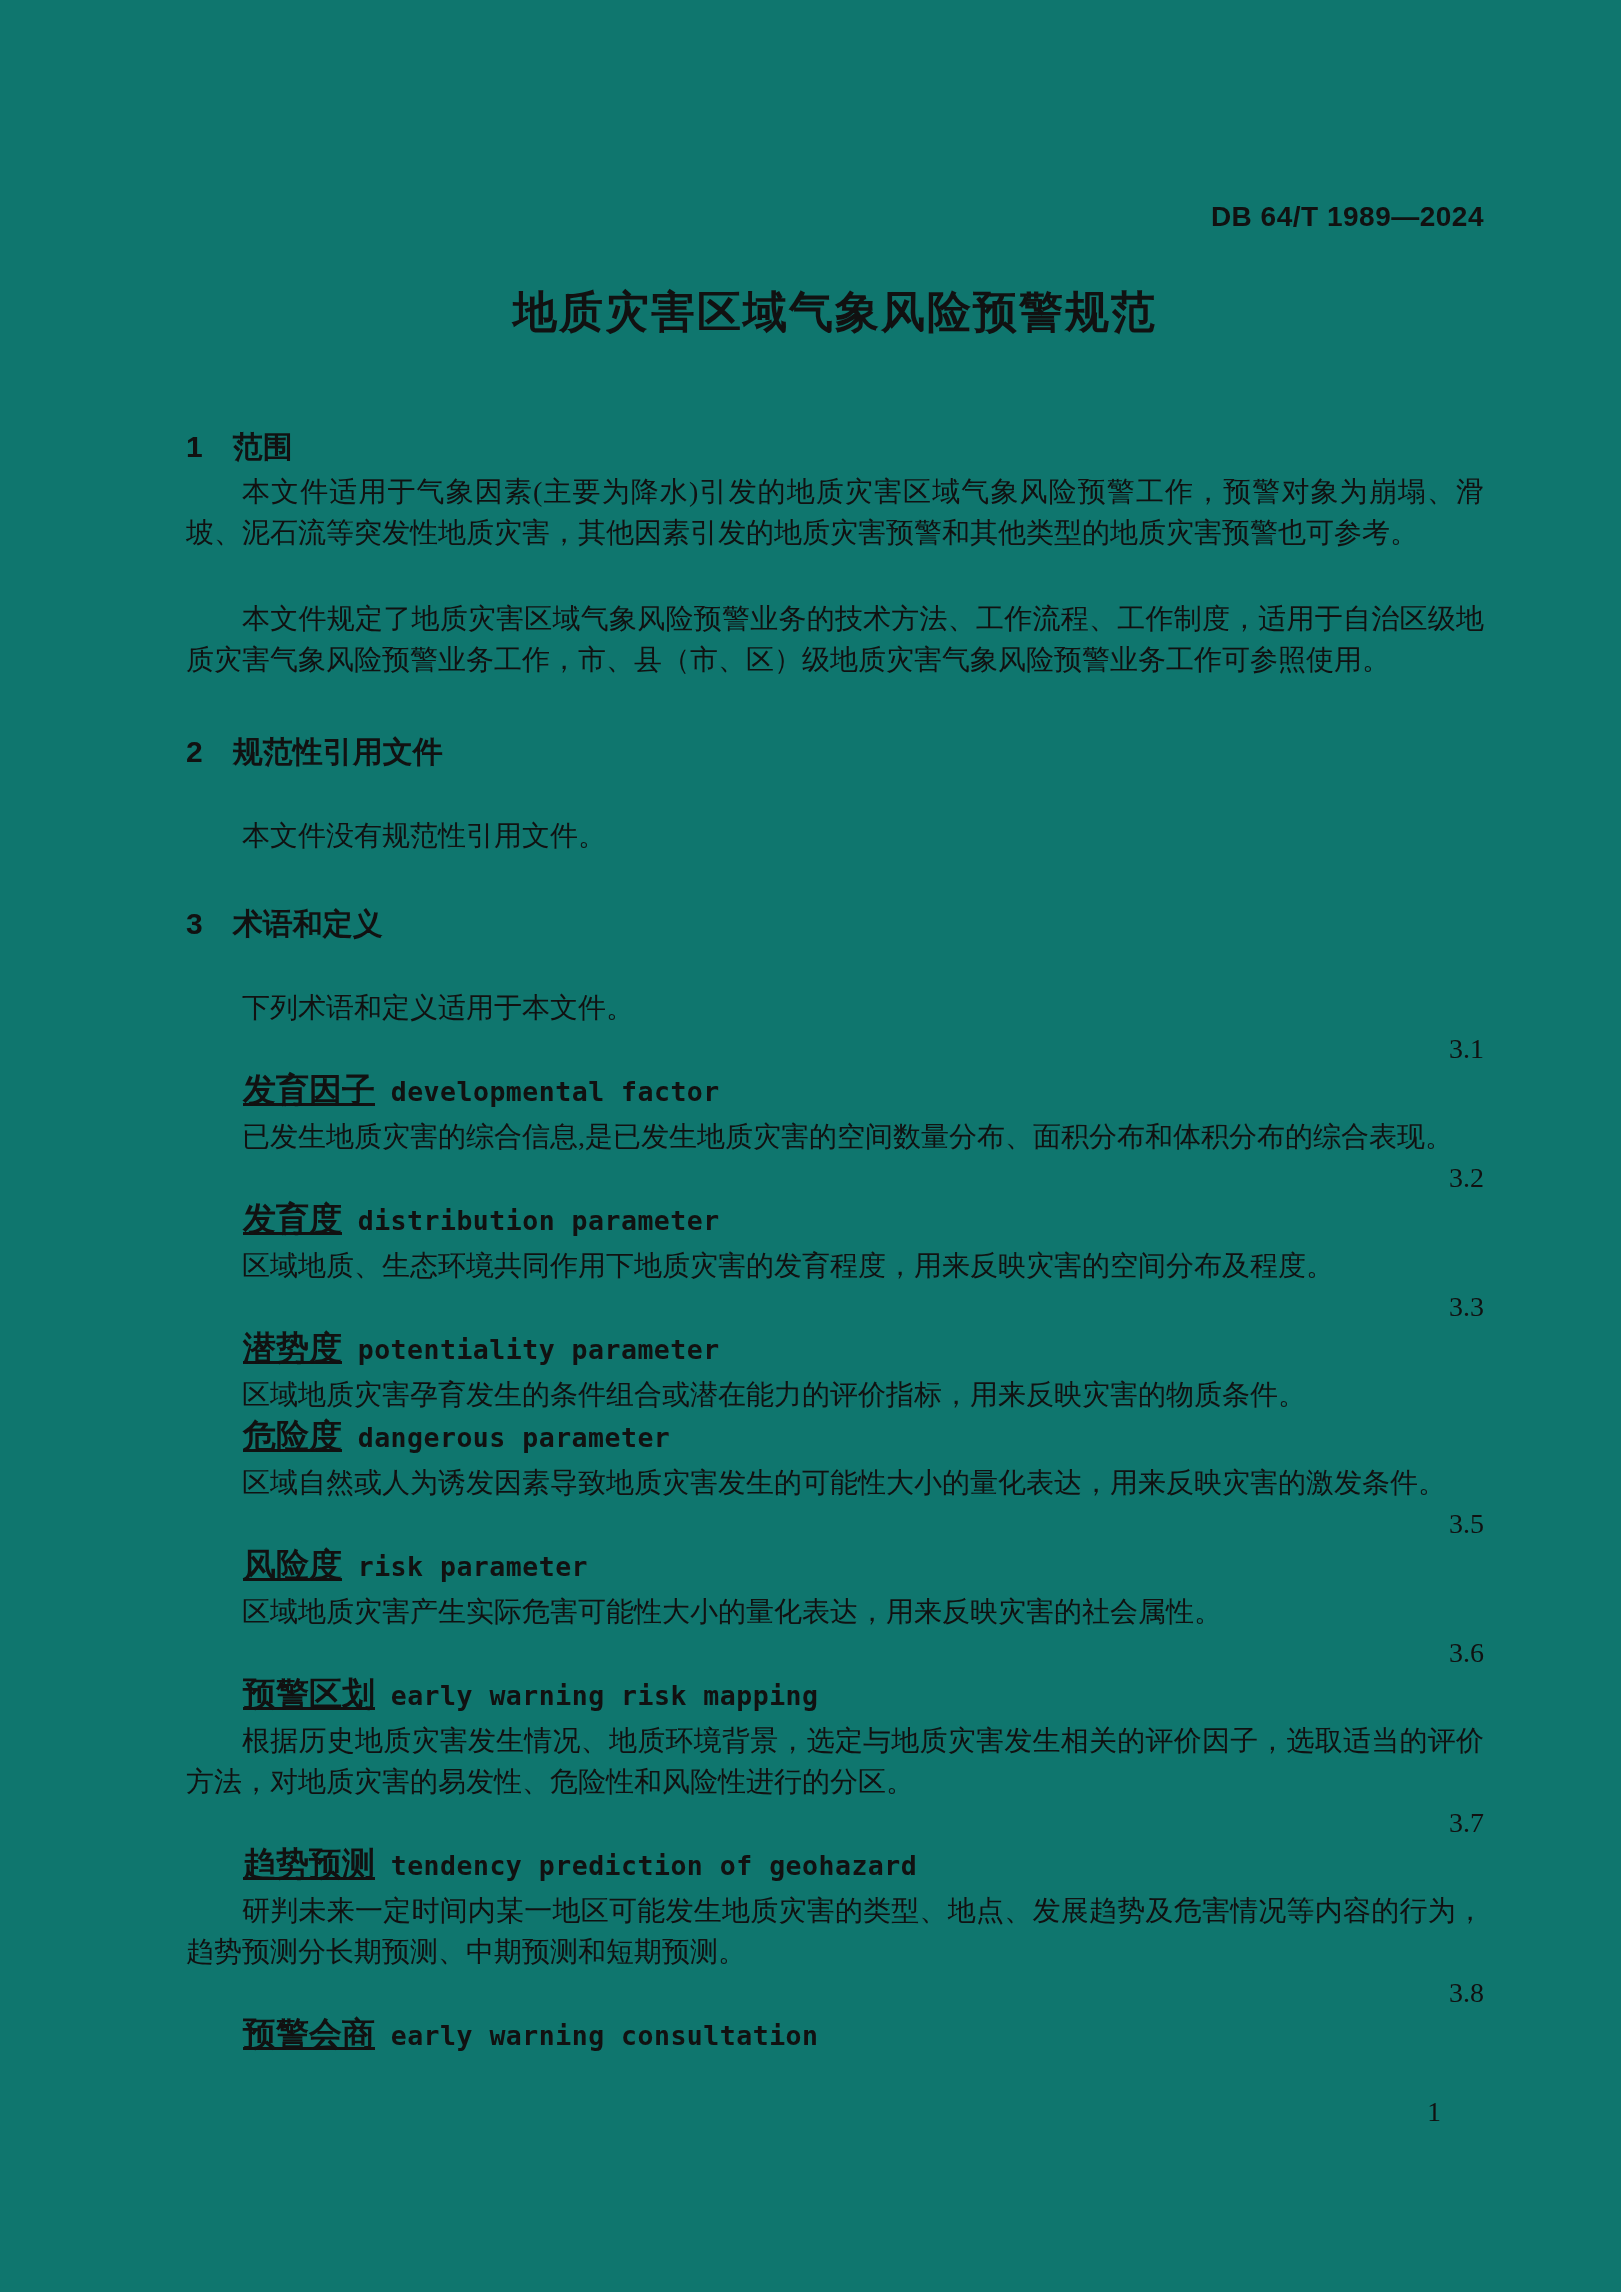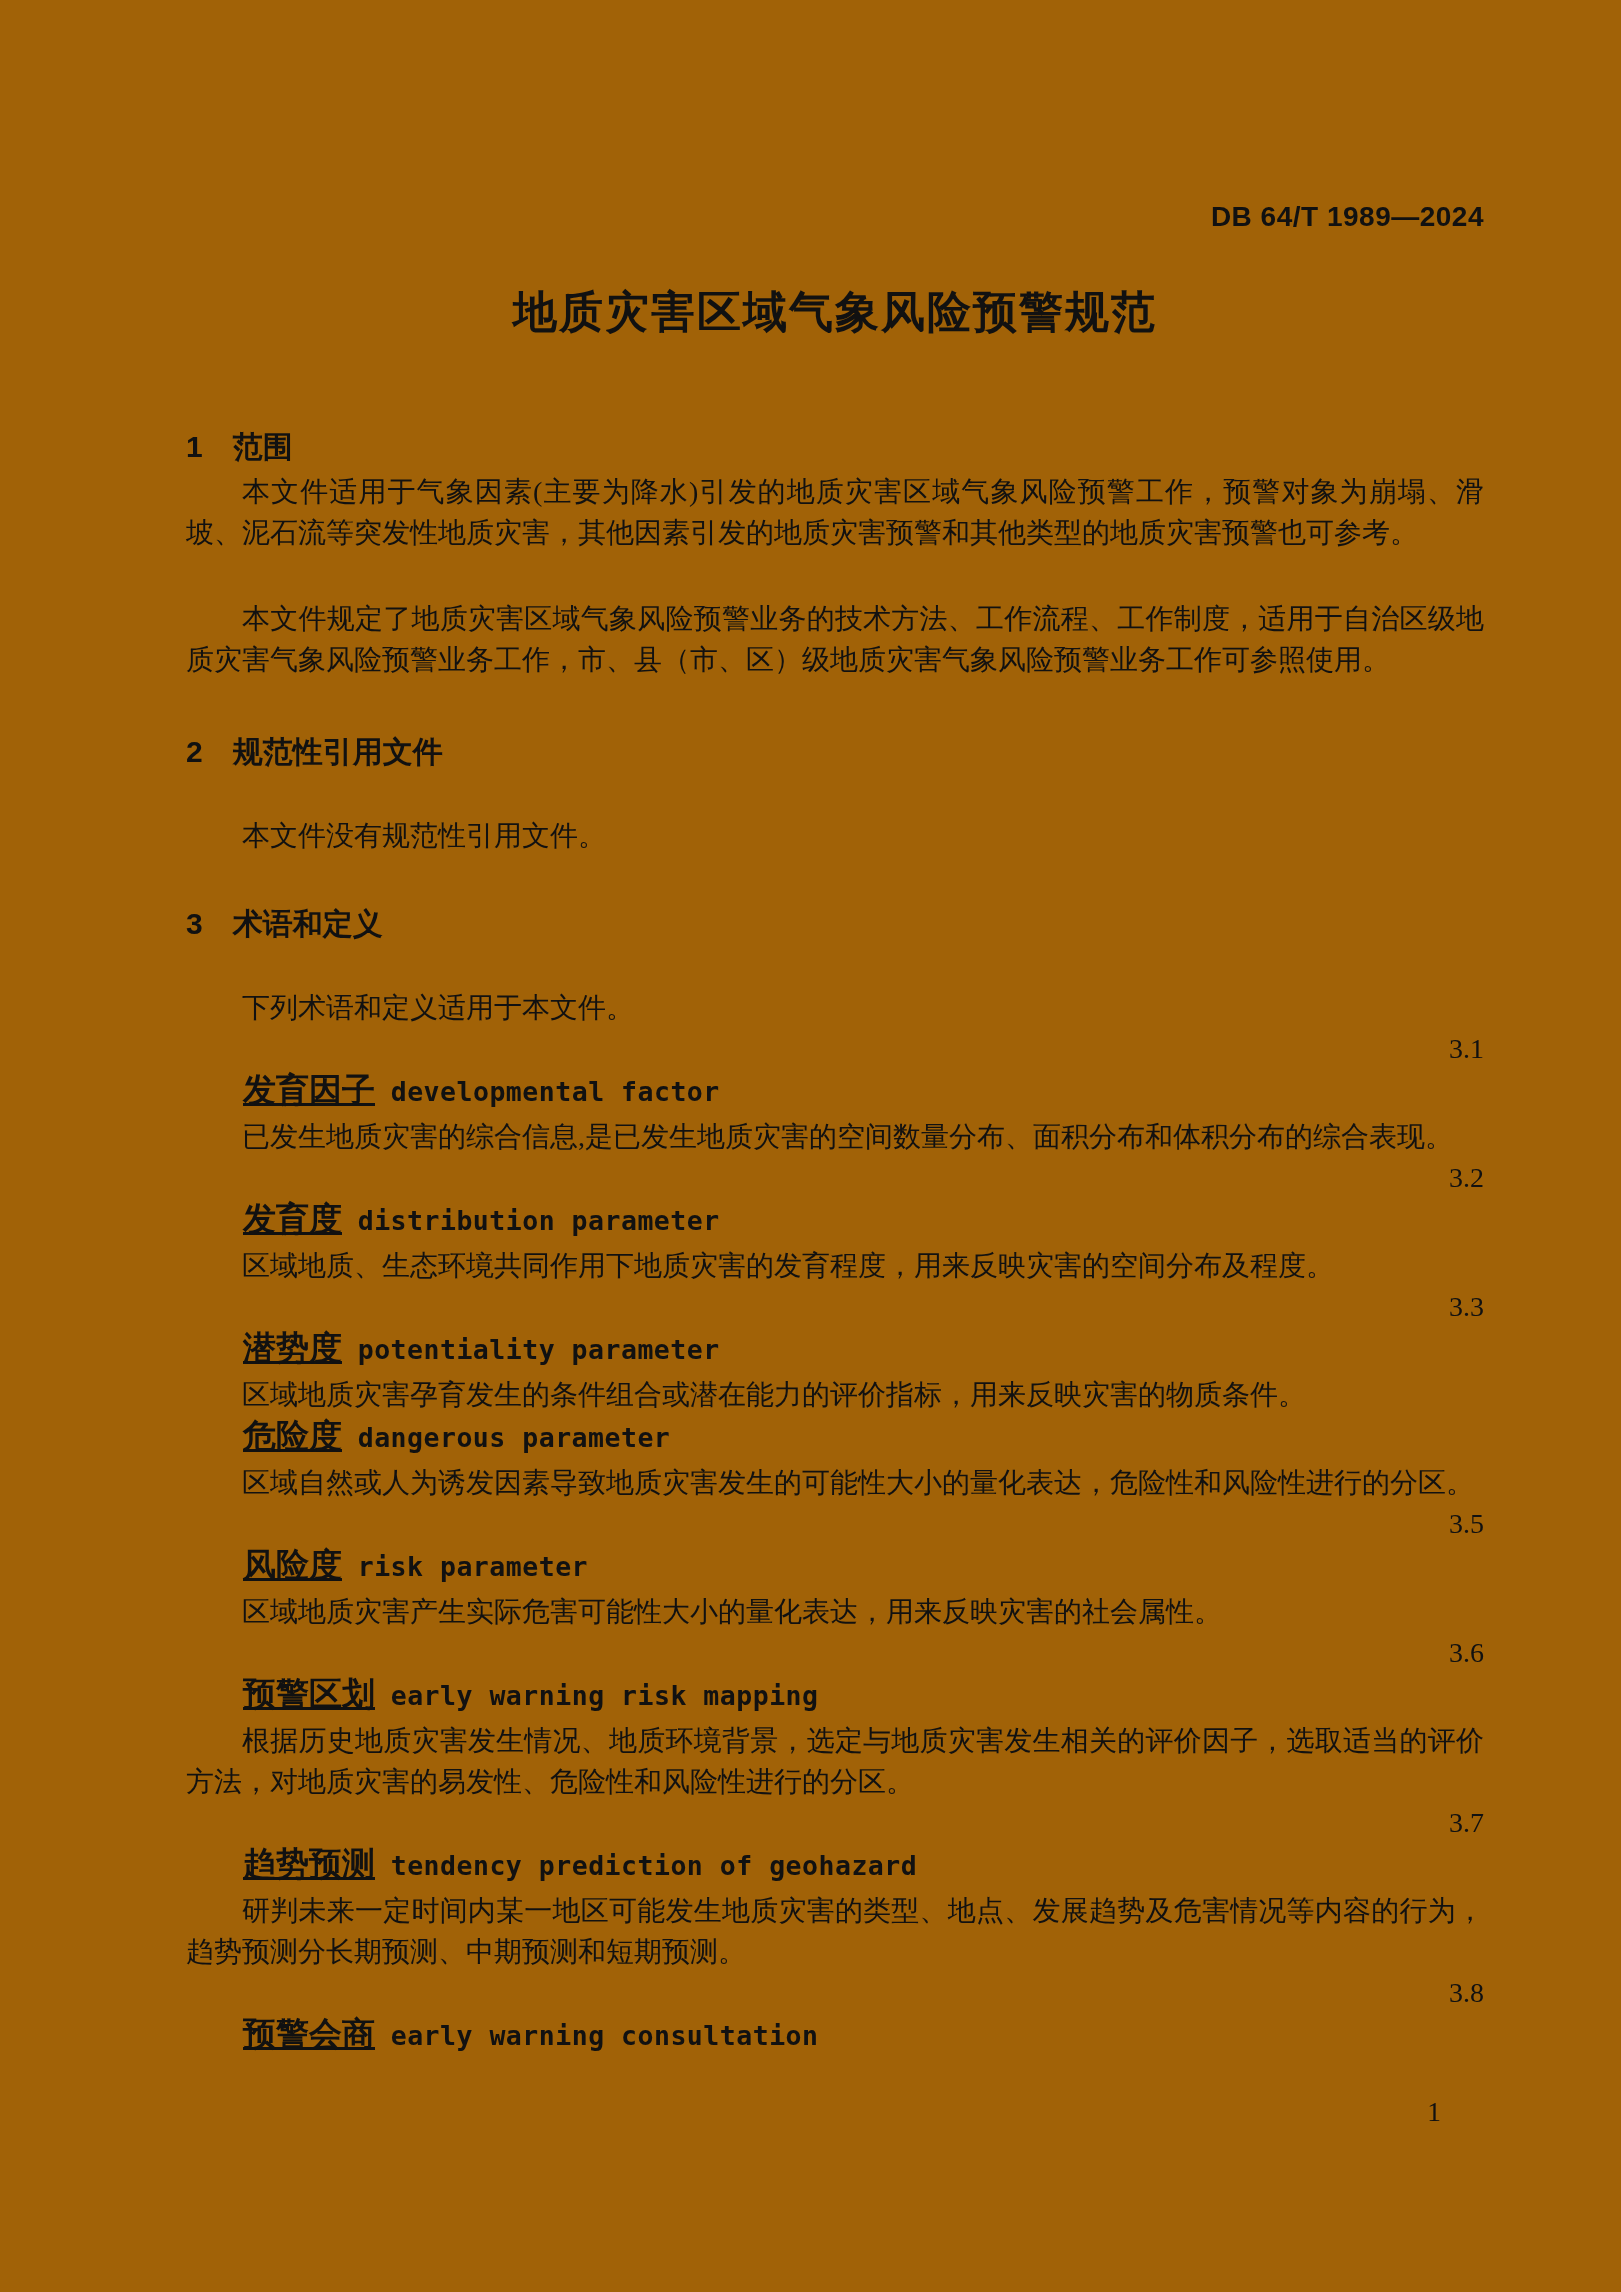--- a/index.html
+++ b/index.html
@@ -2,21 +2,21 @@
 <html><head>
 <meta charset="utf-8">
 <style>
   * { margin: 0; padding: 0; box-sizing: border-box; }
   html, body { background: #ffffff; }
   .page {
     position: relative;
     width: 1621px;
     height: 2293px;
     margin: 0 auto;
-    background: #a16207;
+    background: #0f766e;
     overflow: hidden;
     color: #111111;
     font-family: "Liberation Serif", "DejaVu Serif", serif;
   }
   .content {
     position: absolute;
     left: 186px;
     top: 0;
     width: 1298px;
   }
@@ -136,21 +136,21 @@
         </div>
 
         <div class="term">
           <div class="term-number">3.3</div>
           <div class="term-title"><span class="term-zh">潜势度</span><span class="term-en">potentiality parameter</span></div>
           <p class="term-def">区域地质灾害孕育发生的条件组合或潜在能力的评价指标，用来反映灾害的物质条件。</p>
         </div>
 
         <div class="term">
           <div class="term-title"><span class="term-zh">危险度</span><span class="term-en">dangerous parameter</span></div>
-          <p class="term-def">区域自然或人为诱发因素导致地质灾害发生的可能性大小的量化表达，危险性和风险性进行的分区。</p>
+          <p class="term-def">区域自然或人为诱发因素导致地质灾害发生的可能性大小的量化表达，用来反映灾害的激发条件。</p>
         </div>
 
         <div class="term">
           <div class="term-number">3.5</div>
           <div class="term-title"><span class="term-zh">风险度</span><span class="term-en">risk parameter</span></div>
           <p class="term-def">区域地质灾害产生实际危害可能性大小的量化表达，用来反映灾害的社会属性。</p>
         </div>
 
         <div class="term">
           <div class="term-number">3.6</div>

